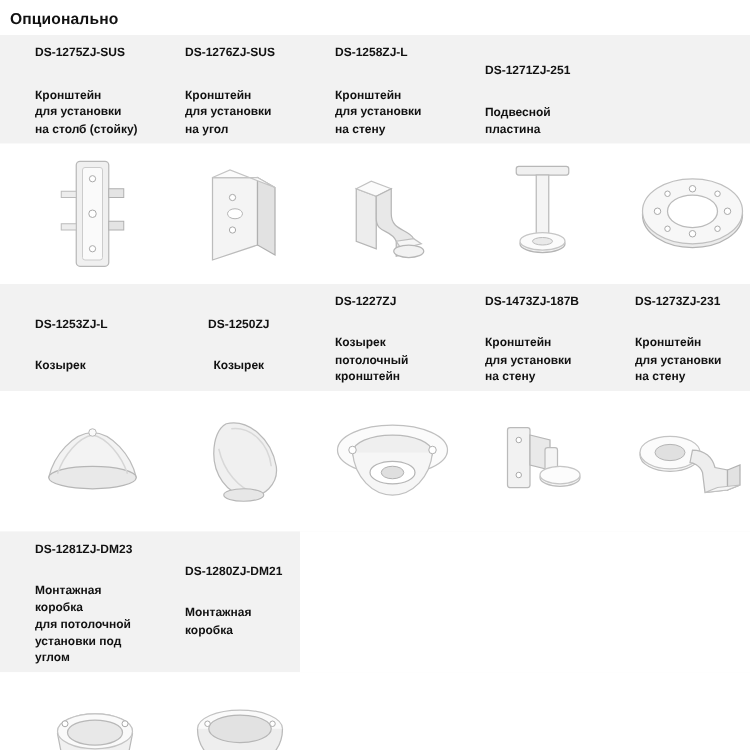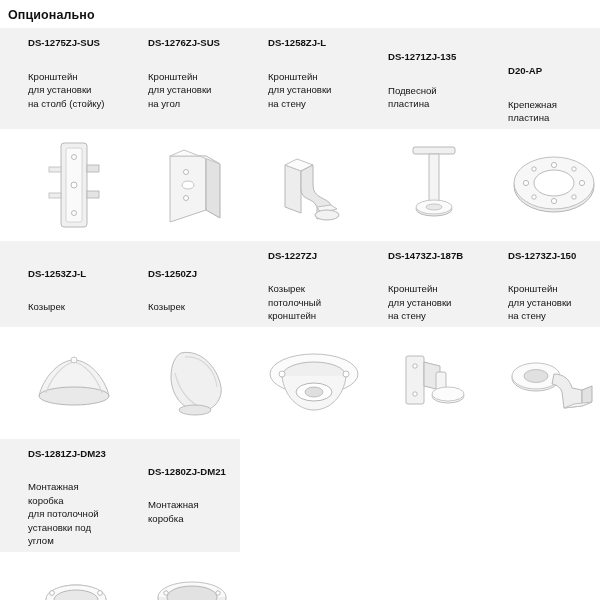--- a/index.html
+++ b/index.html
@@ -37,21 +37,21 @@
   }
   .code {
     font-size: 9.6px;
     font-weight: bold;
     line-height: 13.5px;
     color: #111111;
     margin-bottom: 2px;
   }
   .desc {
     font-size: 9.6px;
-    font-weight: normal;
+    font-weight: bold;
     line-height: 13.5px;
     color: #111111;
     white-space: pre-line;
     margin-top: 20px;
   }
   .cell-img {
     height: 105px;
     display: flex;
     align-items: center;
     justify-content: center;
@@ -104,27 +104,23 @@
 для установки
 на угол</div>
     </div>
     <div class="band-cell cell-label tall">
       <div class="code">DS-1258ZJ-L</div>
       <div class="desc">Кронштейн
 для установки
 на стену</div>
     </div>
     <div class="band-cell cell-label tall" style="padding-top:22px;">
-      <div class="code">DS-1271ZJ-135</div>
+      <div class="code">DS-1271ZJ-251</div>
       <div class="desc">Подвесной
 пластина</div>
-    </div>
-    <div class="band-cell cell-label tall" style="padding-top:36px;">
-      <div class="code">D20-AP</div>
-      <div class="desc">Крепежная пластина</div>
     </div>
   </div>
 
   <div class="img-band">
     <div class="band-cell cell-img tallimg">
       <div class="img-wrap">
         <svg width="70" height="95" viewBox="0 0 70 95">
           <rect x="22" y="6" width="26" height="84" rx="3" fill="#f0f0f0" stroke="#b8b8b8" stroke-width="1"></rect>
           <rect x="27" y="11" width="16" height="74" rx="2" fill="#fafafa" stroke="#cccccc" stroke-width="0.8"></rect>
           <circle cx="35" cy="20" r="2.5" fill="#ffffff" stroke="#aaaaaa" stroke-width="0.8"></circle>
@@ -188,38 +184,38 @@
         </svg>
       </div>
     </div>
   </div>
 
   <div class="label-band">
     <div class="band-cell cell-label" style="padding-top:26px;">
       <div class="code">DS-1253ZJ-L</div>
       <div class="desc">Козырек</div>
     </div>
-    <div class="band-cell cell-label" style="padding-top:26px;">
+    <div class="band-cell cell-label" style="padding-top:26px;text-align:center;">
       <div class="code">DS-1250ZJ</div>
       <div class="desc">Козырек</div>
     </div>
     <div class="band-cell cell-label" style="padding-top:8px;">
       <div class="code">DS-1227ZJ</div>
       <div class="desc">Козырек
 потолочный
 кронштейн</div>
     </div>
     <div class="band-cell cell-label" style="padding-top:8px;">
       <div class="code">DS-1473ZJ-187B</div>
       <div class="desc">Кронштейн
 для установки
 на стену</div>
     </div>
     <div class="band-cell cell-label" style="padding-top:8px;">
-      <div class="code">DS-1273ZJ-150</div>
+      <div class="code">DS-1273ZJ-231</div>
       <div class="desc">Кронштейн
 для установки
 на стену</div>
     </div>
   </div>
 
   <div class="img-band">
     <div class="band-cell cell-img tallimg">
       <div class="img-wrap">
         <svg width="90" height="70" viewBox="0 0 90 70">

